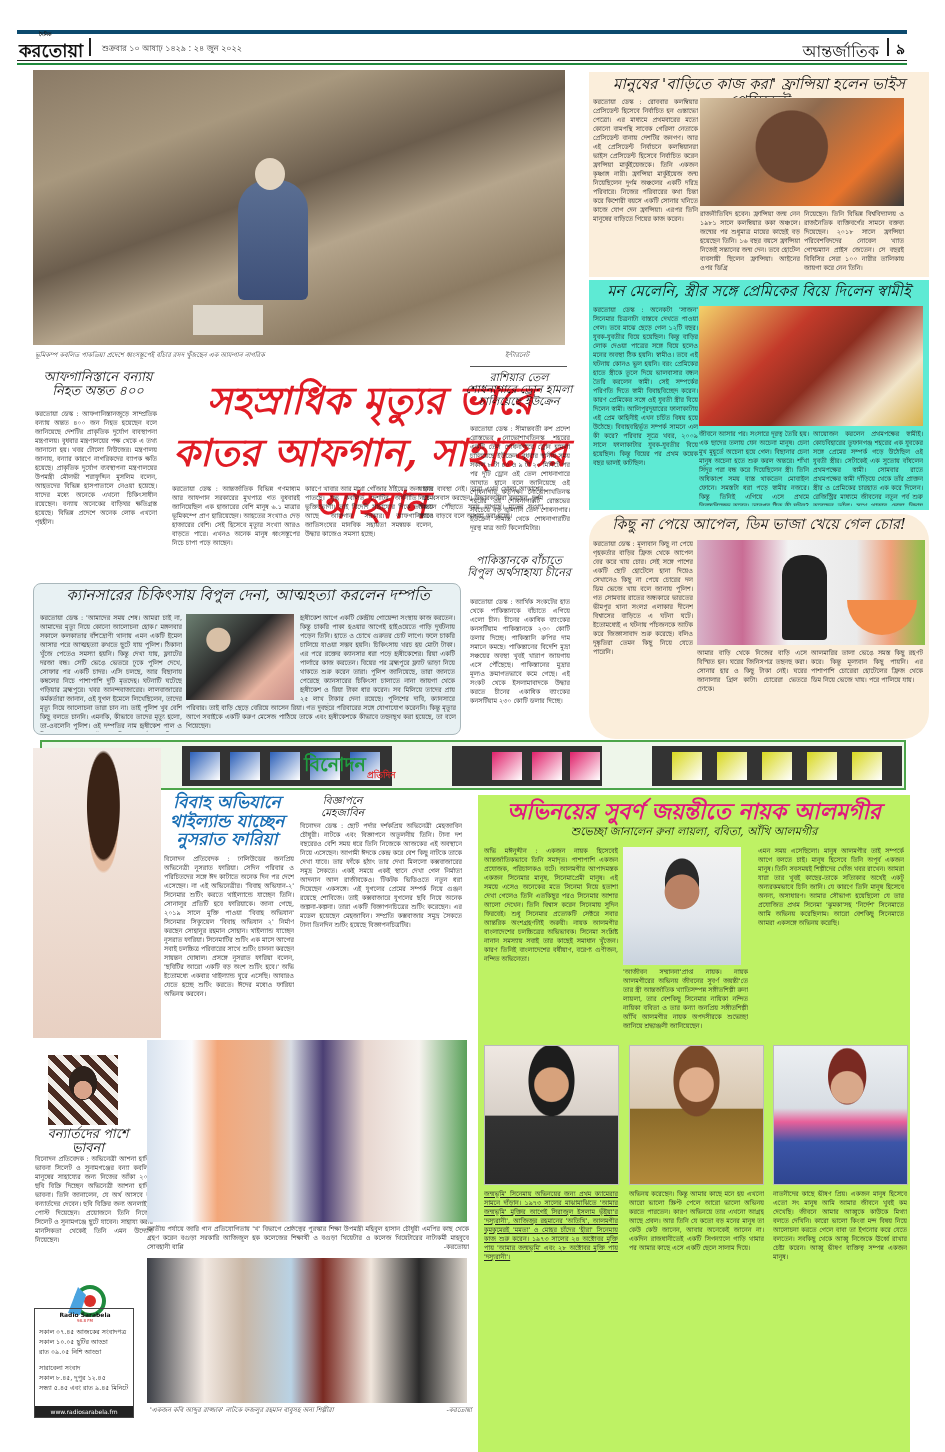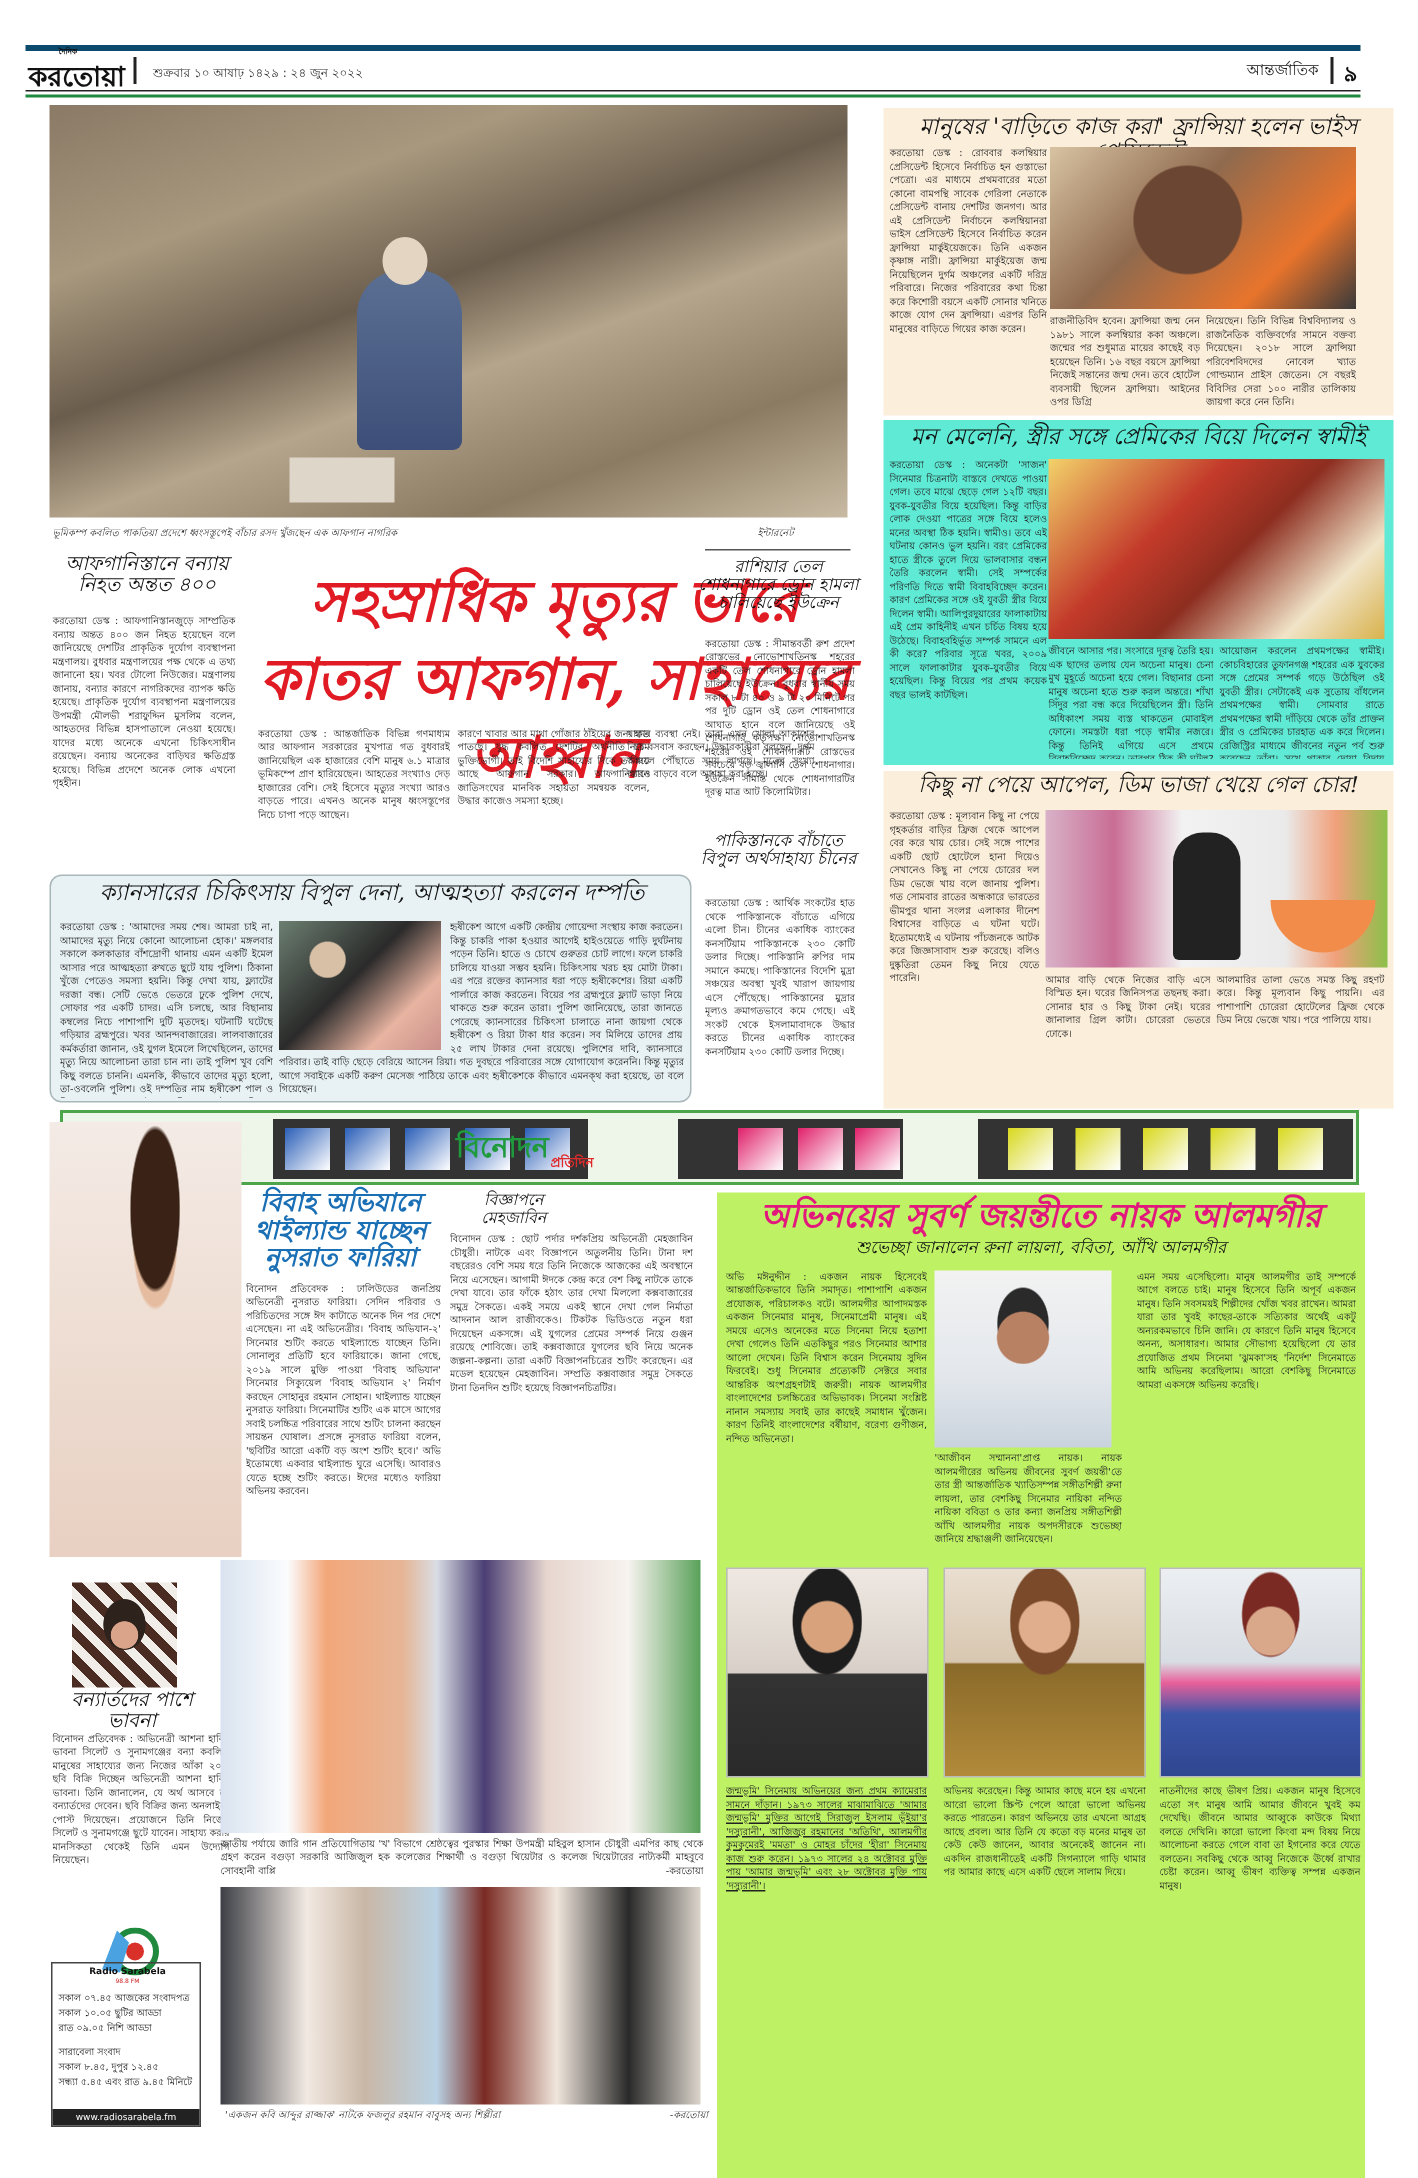--- a/index.html
+++ b/index.html
@@ -12,21 +12,21 @@
   .cap { font-size: 6.5px; color: #333; font-style: italic; }
 
   
   #masthead { left: 17px; top: 30px; width: 890px; height: 30px; border-top: 4px solid #0c4a6e; }
   #masthead .bottomrule { position:absolute; left:0; right:0; top:26px; height:1px; background:#222; }
   #masthead .greenrule { position:absolute; left:0; right:0; top:29px; height:2px; background:#1f8a3d; }
   #logo { left: 2px; top: 3px; font-family:"DejaVu Serif",serif; font-weight:bold; font-size:18px; color:#111; }
   #logo-small { left: 22px; top: -3px; font-size:5px; font-weight:bold; }
   .vsep { position:absolute; width:2px; height:18px; background:#222; top:4px; }
   #date { left: 85px; top: 8px; font-size:8px; color:#333; }
-  #section { right: 28px; top: 5px; font-size:10px; font-family:"DejaVu Serif",serif; }
+  #section { right: 28px; top: 5px; font-size:16px; font-family:"DejaVu Serif",serif; }
   #pageno { right: 2px; top: 4px; font-size:14px; font-weight:bold; }
 
   
   #earthquake-photo { left: 33px; top: 70px; width: 532px; height: 275px;
     background: linear-gradient(160deg,#8a7a66 0%,#a8987e 25%,#6b5d4d 45%,#b5a58c 60%,#8c7b63 80%,#c9bba3 100%); }
   #earthquake-photo .person { position:absolute; left:205px; top:110px; width:70px; height:120px; border-radius:30px 30px 6px 6px; background:linear-gradient(#5b6f93,#3d4f78); }
   #earthquake-photo .head { position:absolute; left:222px; top:88px; width:30px; height:32px; border-radius:50%; background:#e3d5c1; }
   #earthquake-photo .bag { position:absolute; left:160px; top:235px; width:70px; height:30px; background:#ddd6c9; }
   #photo-caption { left: 35px; top: 350px; }
   #photo-credit { left: 505px; top: 350px; }
@@ -60,21 +60,21 @@
   #main-body-3 { left: 418px; top: 485px; width: 125px; height: 95px; }
 
   
   #russia-rule { left: 470px; top: 366px; width: 97px; height: 1px; background:#555; }
   #russia-title { left: 465px; top: 372px; width: 108px; font-size: 11px; }
   #russia-body { left: 470px; top: 425px; width: 100px; height: 125px; }
   #pak-title { left: 465px; top: 555px; width: 108px; font-size: 11px; }
   #pak-body { left: 470px; top: 598px; width: 100px; height: 140px; }
 
   
-  #theft-box { left: 589px; top: 514px; width: 340px; height: 225px; background:#fbeedb; }
+  #theft-box { left: 589px; top: 514px; width: 340px; height: 225px; background:#fbeedb;border-radius:27px; }
   #theft-title { left: 0; top: 3px; width: 340px; font-size: 14.5px; }
   #theft-col1 { left: 4px; top: 26px; width: 100px; height: 195px; }
   #theft-photo { left: 108px; top: 26px; width: 228px; height: 105px;
     background: linear-gradient(90deg,#d8b2c8 0%,#c96d95 20%,#f2f2f2 40%,#eaeaea 70%,#f0a07a 85%,#8cc04a 100%); }
   #theft-photo .thief { position:absolute; left:85px; top:15px; width:45px; height:85px; border-radius:20px 20px 4px 4px; background:#222; }
   #theft-photo .bowl { position:absolute; left:150px; top:60px; width:70px; height:35px; border-radius:0 0 35px 35px; background:#f28c4a; }
   #theft-col2 { left: 108px; top: 135px; width: 110px; height: 86px; }
   #theft-col3 { left: 222px; top: 135px; width: 112px; height: 86px; }
 
   
@@ -204,21 +204,21 @@
   </div>
   <div id="theft-col2" class="abs txt">আমার বাড়ি থেকে নিজের বাড়ি এসে বিস্মিত হন। ঘরের জিনিসপত্র তছনছ করা। সোনার হার ও কিছু টাকা নেই। ঘরের জানালার গ্রিল কাটা। চোরেরা ভেতরে ঢোকে।</div>
   <div id="theft-col3" class="abs txt">আলমারির তালা ভেঙে সমস্ত কিছু রহণট করে। কিন্তু মূল্যবান কিছু পায়নি। এর পাশাপাশি চোরেরা হোটেলের ফ্রিজ থেকে ডিম নিয়ে ভেজে খায়। পরে পালিয়ে যায়।</div>
 </div>
 
 <div id="cancer-box" class="abs">
   <div id="cancer-title" class="abs hl">ক্যানসারের চিকিৎসায় বিপুল দেনা, আত্মহত্যা করলেন দম্পতি</div>
   <div id="cancer-col1" class="abs txt">করতোয়া ডেস্ক : 'আমাদের সময় শেষ। আমরা চাই না, আমাদের মৃত্যু নিয়ে কোনো আলোচনা হোক।' মঙ্গলবার সকালে কলকাতার বাঁশদ্রোণী থানায় এমন একটি ইমেল আসার পরে আত্মহত্যা রুখতে ছুটে যায় পুলিশ। ঠিকানা খুঁজে পেতেও সমস্যা হয়নি। কিন্তু দেখা যায়, ফ্ল্যাটের দরজা বন্ধ। সেটি ভেঙে ভেতরে ঢুকে পুলিশ দেখে, সোফার পর একটি চাদর। এসি চলছে, আর বিছানায় কম্বলের নিচে পাশাপাশি দুটি মৃতদেহ। ঘটনাটি ঘটেছে গড়িয়ার ব্রহ্মপুরে। খবর আনন্দবাজারের। লালবাজারের কর্মকর্তারা জানান, ওই যুগল ইমেলে লিখেছিলেন, তাদের মৃত্যু নিয়ে আলোচনা তারা চান না। তাই পুলিশ খুব বেশি কিছু বলতে চাননি। এমনকি, কীভাবে তাদের মৃত্যু হলো, তা-ওবলেনি পুলিশ। ওই দম্পতির নাম হৃষীকেশ পাল ও রিয়া সরকার। দুজনেরই বয়স ত্রিশের কোঠায়। পুলিশের ধারণা, তারা আত্মহত্যা করেছেন। ২০১৯ সালে রিয়ার সঙ্গে সম্পর্ক তৈরি হয় হৃষীকেশের।</div>
   <div id="cancer-photo" class="abs photo"></div>
   <div id="cancer-col2" class="abs txt">হৃষীকেশ আগে একটি কেন্দ্রীয় গোয়েন্দা সংস্থায় কাজ করতেন। কিন্তু চাকরি পাকা হওয়ার আগেই হাইওয়েতে গাড়ি দুর্ঘটনায় পড়েন তিনি। হাতে ও চোখে গুরুতর চোট লাগে। ফলে চাকরি চালিয়ে যাওয়া সম্ভব হয়নি। চিকিৎসায় খরচ হয় মোটা টাকা। এর পরে রক্তের ক্যানসার ধরা পড়ে হৃষীকেশের। রিয়া একটি পার্লারে কাজ করতেন। বিয়ের পর ব্রহ্মপুরে ফ্ল্যাট ভাড়া নিয়ে থাকতে শুরু করেন তারা। পুলিশ জানিয়েছে, তারা জানতে পেরেছে ক্যানসারের চিকিৎসা চালাতে নানা জায়গা থেকে হৃষীকেশ ও রিয়া টাকা ধার করেন। সব মিলিয়ে তাদের প্রায় ২৫ লাখ টাকার দেনা রয়েছে। পুলিশের দাবি, ক্যানসারে আক্রান্ত হৃষীকেশের সঙ্গে বিয়ে মানতে পারেনি রিয়ার</div>
-  <div id="cancer-col3" class="abs txt">পরিবার। তাই বাড়ি ছেড়ে বেরিয়ে আসেন রিয়া। গত দুবছরে পরিবারের সঙ্গে যোগাযোগ করেননি। কিন্তু মৃত্যুর আগে সবাইকে একটি করুণ মেসেজ পাঠিয়ে তাকে এবং হৃষীকেশকে কীভাবে এমনক্থ করা হয়েছে, তা বলে গিয়েছেন।</div>
+  <div id="cancer-col3" class="abs txt">পরিবার। তাই বাড়ি ছেড়ে বেরিয়ে আসেন রিয়া। গত দুবছরে পরিবারের সঙ্গে যোগাযোগ করেননি। কিন্তু মৃত্যুর আগে সবাইকে একটি করুণ মেসেজ পাঠিয়ে তাকে এবং হৃষীকেশকে কীভাবে তছনছ্থ করা হয়েছে, তা বলে গিয়েছেন।</div>
 </div>
 
 <div id="ent-banner" class="abs">
   <div class="film" style="left:140px;width:210px">
     <div class="frame" style="left:8px;background:linear-gradient(135deg,#2b5fb8,#fff)"></div>
     <div class="frame" style="left:48px;background:linear-gradient(135deg,#2b5fb8,#fff)"></div>
     <div class="frame" style="left:88px;background:linear-gradient(135deg,#2b5fb8,#fff)"></div>
     <div class="frame" style="left:128px;background:linear-gradient(135deg,#2b5fb8,#fff)"></div>
     <div class="frame" style="left:168px;background:linear-gradient(135deg,#2b5fb8,#fff)"></div>
   </div>

